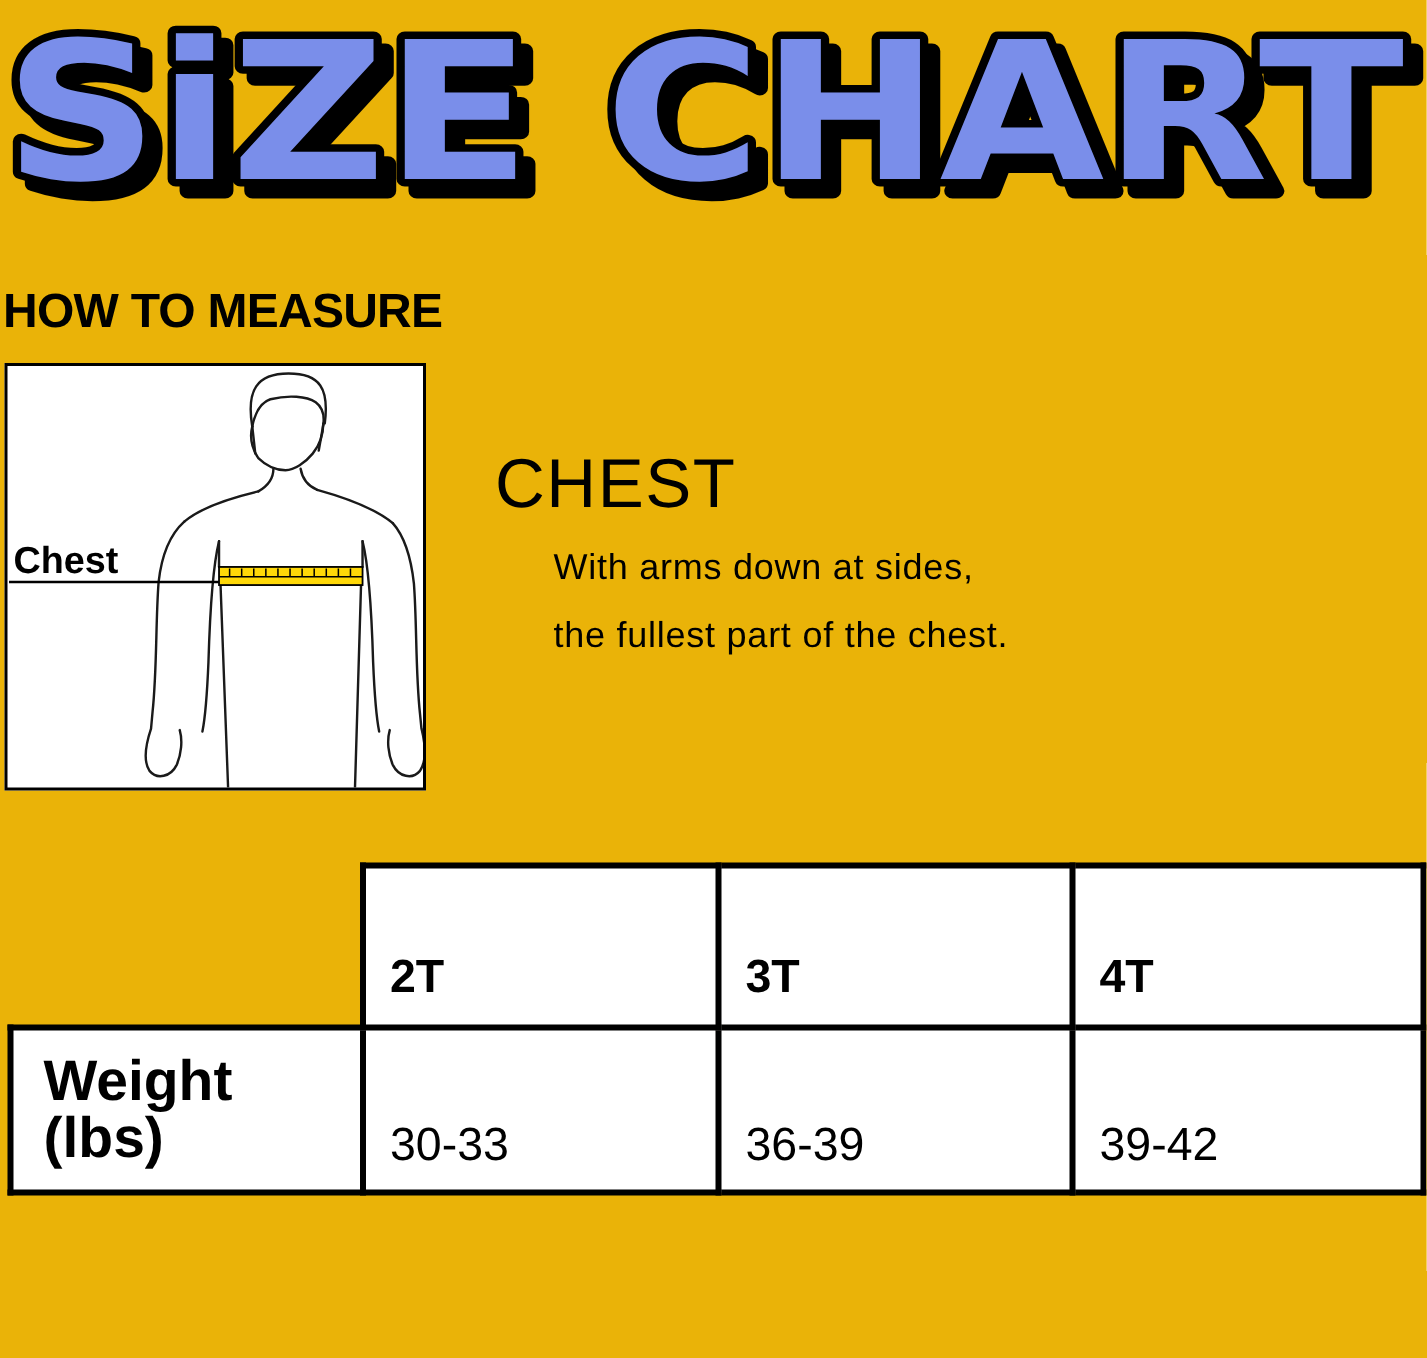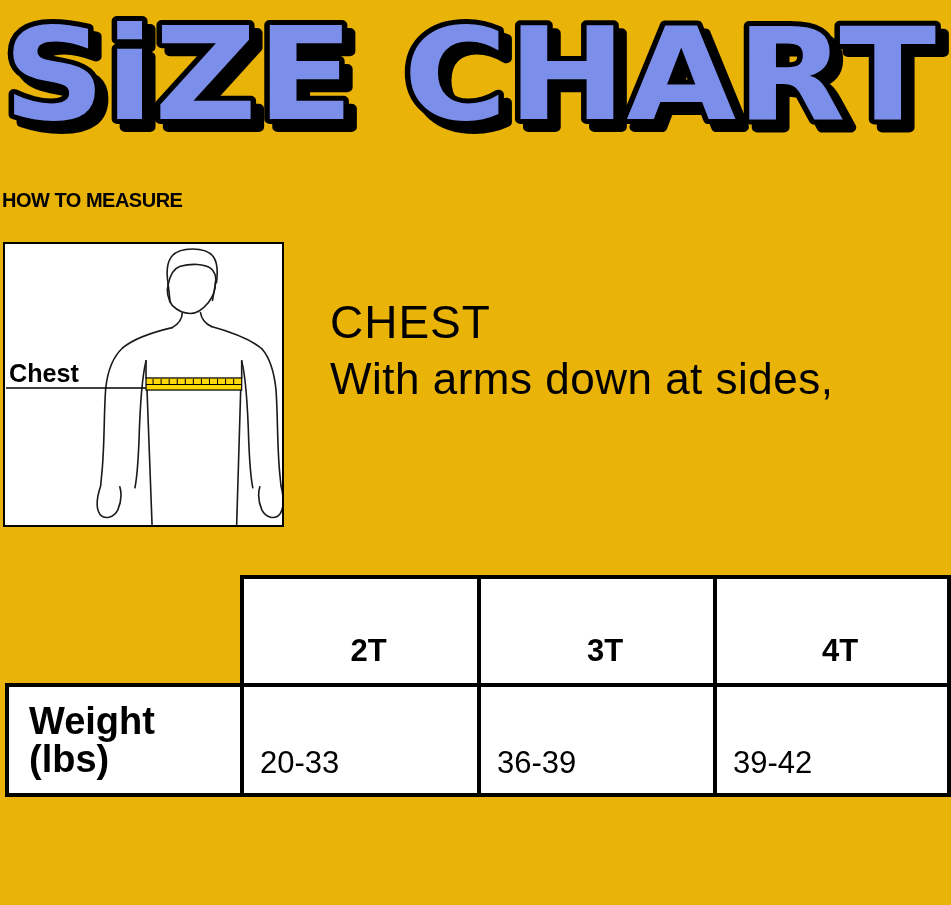--- a/index.html
+++ b/index.html
@@ -11,44 +11,44 @@
   #title-svg{position:absolute;left:0;top:0;}
   #title-svg text{
     font-family:"DejaVu Sans",sans-serif;
     font-weight:bold;
     stroke-linejoin:round;
     paint-order:stroke fill;
   }
   
   .htm-heading{
     position:absolute;left:2px;top:189px;
-    font-size:20px;font-weight:bold;letter-spacing:-0.5px;
+    font-size:32px;font-weight:bold;letter-spacing:-0.5px;
   }
   
   .figure-box{
     position:absolute;left:3px;top:242px;width:281px;height:285px;
     border:2px solid #000;box-sizing:border-box;background:#fff;
   }
   .figure-box svg{display:block;}
   .fig-line{fill:none;stroke:#1a1a1a;stroke-width:1.6;stroke-linecap:round;stroke-linejoin:round;}
   .fig-thin{fill:none;stroke:#000;stroke-width:1;}
   .chest-label{font-family:"Liberation Sans",sans-serif;font-size:25px;font-weight:bold;fill:#000;}
   
   .chest-block{position:absolute;left:330px;top:296px;width:621px;}
   .chest-heading{font-size:46px;font-weight:400;letter-spacing:1px;line-height:52px;}
-  .chest-lines{margin-top:8px;font-size:44px;letter-spacing:0.5px;line-height:45px;font-weight:400;}
+  .chest-lines{margin-top:8px;font-size:24px;letter-spacing:0.5px;line-height:45px;font-weight:400;margin-left:39px;}
   
   .size-table{
     position:absolute;left:5px;top:575px;
     border-collapse:collapse;table-layout:fixed;width:942px;
   }
   .size-table td,.size-table th{border:4px solid #000;background:#fff;margin:0;}
   .size-table .corner{border:none;background:transparent;}
   .size-table th.size-col{
-    font-size:31px;font-weight:bold;text-align:center;
+    font-size:31px;font-weight:bold;text-align:left;
     vertical-align:bottom;padding:0 0 14px 16px;
   }
   .size-table td.row-label{
     font-size:38px;font-weight:bold;text-align:left;
     vertical-align:middle;padding:0 0 0 20px;line-height:38px;
   }
   .size-table td.cell-value{
     font-size:31px;font-weight:400;text-align:left;
     vertical-align:bottom;padding:0 0 12px 16px;
   }
@@ -98,20 +98,21 @@
 
       <path d="M1,143 L140,143" stroke="#000" stroke-width="1.6" fill="none"></path>
       <text class="chest-label" x="4" y="137">Chest</text>
     </svg>
   </div>
 
   <div class="chest-block">
     <div class="chest-heading">CHEST</div>
     <div class="chest-lines">
       <div>With arms down at sides,</div>
+      <div>the fullest part of the chest.</div>
     </div>
   </div>
 
   <table class="size-table">
     <colgroup>
       <col style="width:235px">
         <col style="width:237px">
         <col style="width:236px">
         <col style="width:234px">
     </colgroup>
@@ -120,20 +121,20 @@
       <td class="corner"></td>
       <th class="size-col">2T</th>
       <th class="size-col">3T</th>
       <th class="size-col">4T</th>
     </tr>
     <tr style="height:110px">
       <td class="row-label">
         <div>Weight</div>
         <div>(lbs)</div>
       </td>
-      <td class="cell-value">20-33</td>
+      <td class="cell-value">30-33</td>
       <td class="cell-value">36-39</td>
       <td class="cell-value">39-42</td>
     </tr>
   </tbody>
     </table>
 
 </div>
 
 </body></html>

